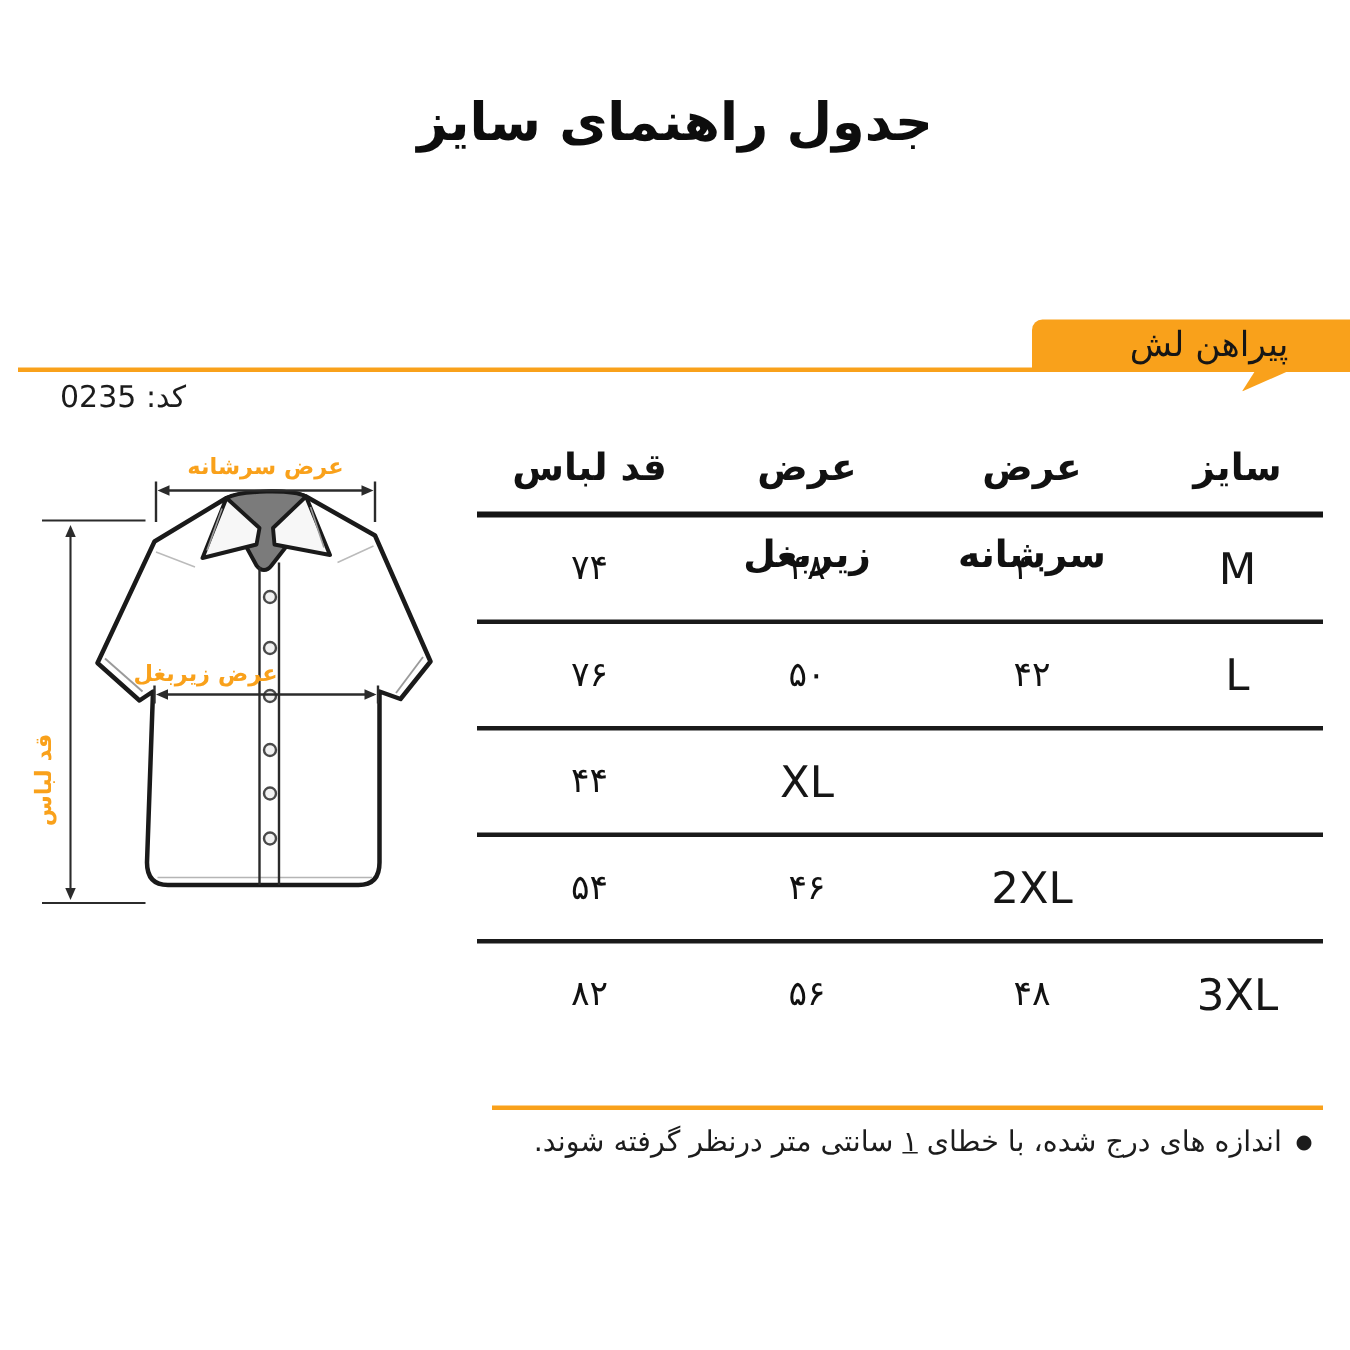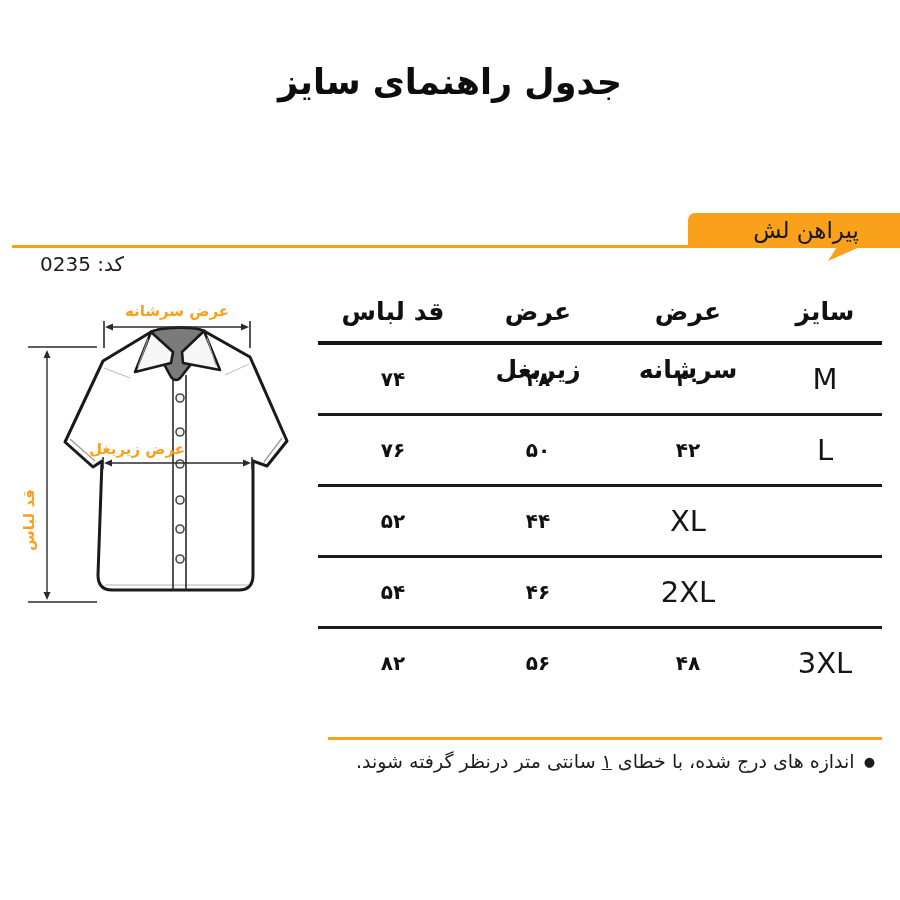--- a/index.html
+++ b/index.html
@@ -30,21 +30,21 @@
   }
   
   .size-table{position:absolute;top:283px;left:318px;width:564px;direction:ltr;}
   .t-row{display:grid;grid-template-columns:150px 140px 160px 114px;}
   .t-head{height:58px;border-bottom:4px solid #141414;}
   .t-head .cell{line-height:58px;font-weight:bold;font-size:25px;direction:rtl;}
   .t-body-row{height:68px;border-bottom:3px solid #1a1a1a;}
   .t-body-row:last-child{border-bottom:none;}
   .t-body-row .cell{line-height:68px;}
   .cell{text-align:center;}
-  .cell.num{font-weight:bold;font-size:20px;direction:rtl;}
+  .cell.num{font-weight:normal;font-size:23px;direction:rtl;}
   .cell.size{font-size:29px;font-weight:normal;color:#161616;}
   
   .footer-line{position:absolute;top:737px;left:328px;width:554px;height:3px;background:#F9A11B;}
   .footer-note{
     position:absolute;top:750px;right:25px;direction:rtl;font-size:19px;color:#1c1c1c;
     display:flex;align-items:center;gap:9px;
   }
   .footer-note .bullet{font-size:13px;line-height:1;}
   .footer-note .u{text-decoration:underline;}
   
@@ -135,21 +135,20 @@
     <div class="cell num">۴۰</div>
     <div class="cell size">M</div>
   </div>
   <div class="t-row t-body-row">
     <div class="cell num">۷۶</div>
     <div class="cell num">۵۰</div>
     <div class="cell num">۴۲</div>
     <div class="cell size">L</div>
   </div>
   <div class="t-row t-body-row">
-    <div class="cell num">۵۲</div>
     <div class="cell num">۴۴</div>
     <div class="cell size">XL</div>
   </div>
   <div class="t-row t-body-row">
     <div class="cell num">۵۴</div>
     <div class="cell num">۴۶</div>
     <div class="cell size">2XL</div>
   </div>
   <div class="t-row t-body-row">
     <div class="cell num">۸۲</div>

